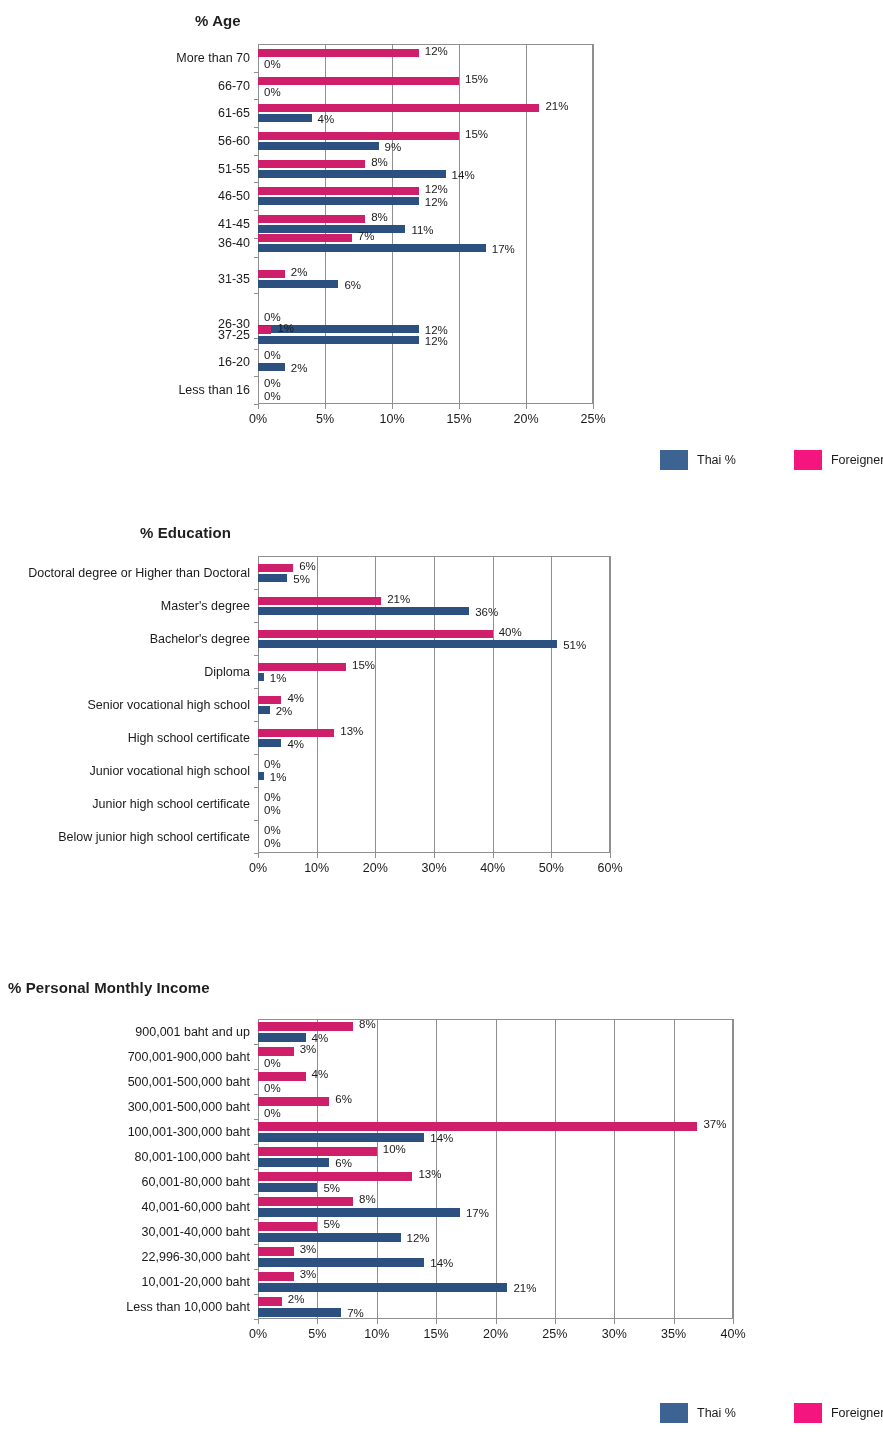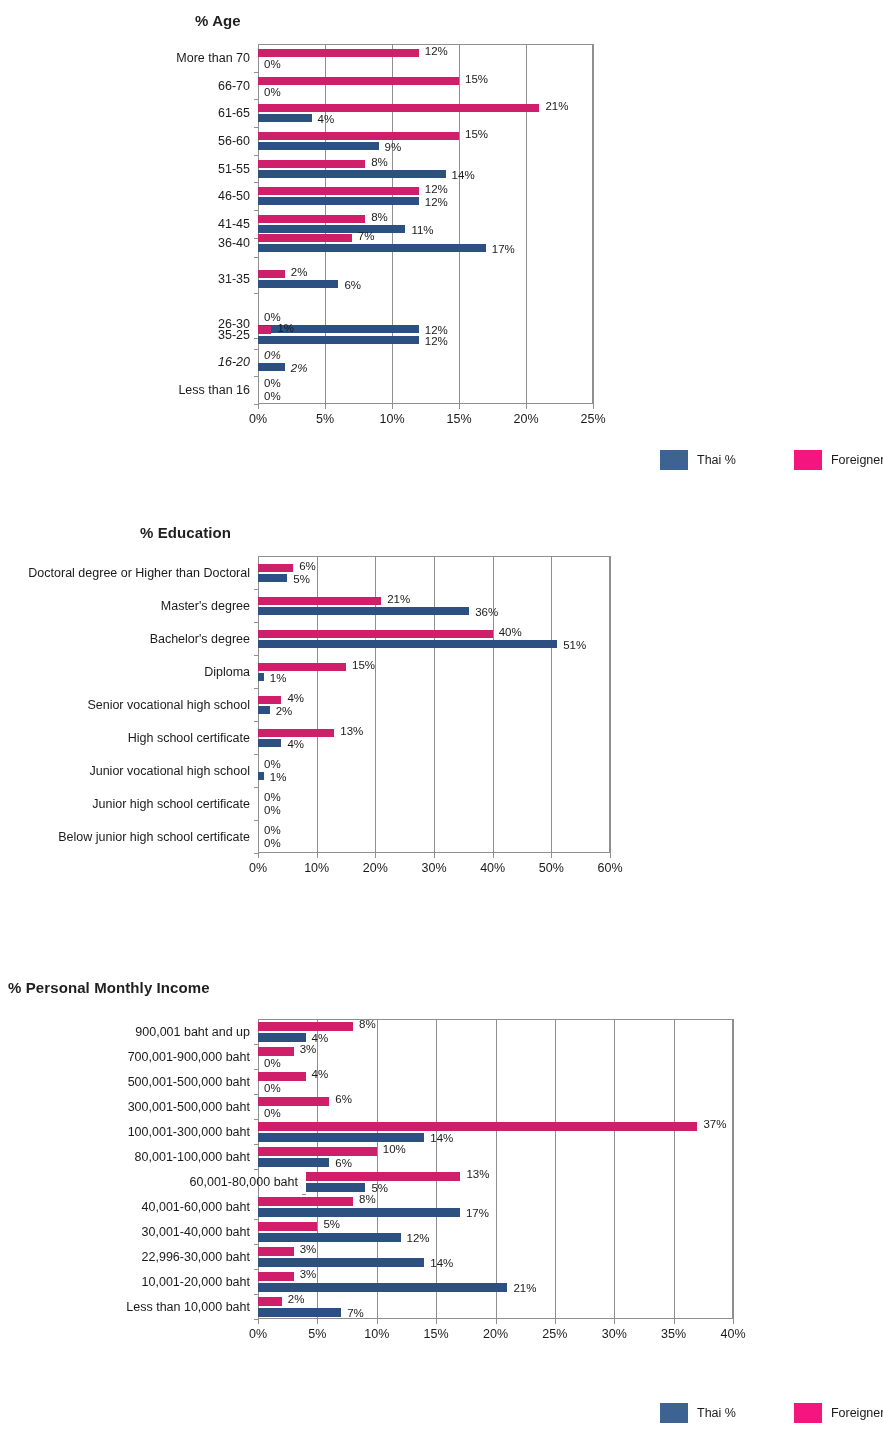--- a/index.html
+++ b/index.html
@@ -162,28 +162,28 @@
         <div class="vlabel" style="left: 86.4px; top: 14.8462px;">6%</div>
       </div>
       <div class="row" style="top: 266px; height: 27.6923px;">
         <div class="cat-label">26-30</div>
         <div class="cat-tick" style="top: 27.6923px;"></div>
         <div class="vlabel" style="left: 6px; top: 1.84615px;">0%</div>
         <div class="bar blue" style="width: 160.8px; height: 8px; top: 14.8462px;"></div>
         <div class="vlabel" style="left: 166.8px; top: 14.8462px;">12%</div>
       </div>
       <div class="row" style="top: 276.923px; height: 27.6923px;">
-        <div class="cat-label">35-25</div>
+        <div class="cat-label">37-25</div>
         <div class="cat-tick" style="top: 27.6923px;"></div>
         <div class="bar pink" style="width: 13.4px; height: 8px; top: 4.84615px;"></div>
         <div class="vlabel" style="left: 19.4px; top: 1.84615px;">1%</div>
         <div class="bar blue" style="width: 160.8px; height: 8px; top: 14.8462px;"></div>
         <div class="vlabel" style="left: 166.8px; top: 14.8462px;">12%</div>
       </div>
-      <div class="row" style="top: 304.615px; height: 27.6923px; font-style: italic;">
+      <div class="row" style="top: 304.615px; height: 27.6923px;">
         <div class="cat-label">16-20</div>
         <div class="cat-tick" style="top: 27.6923px;"></div>
         <div class="vlabel" style="left: 6px; top: 1.84615px;">0%</div>
         <div class="bar blue" style="width: 26.8px; height: 8px; top: 14.8462px;"></div>
         <div class="vlabel" style="left: 32.8px; top: 14.8462px;">2%</div>
       </div>
       <div class="row" style="top: 332.308px; height: 27.6923px;">
         <div class="cat-label">Less than 16</div>
         <div class="cat-tick" style="top: 27.6923px;"></div>
         <div class="vlabel" style="left: 6px; top: 1.84615px;">0%</div>
@@ -376,21 +376,21 @@
         <div class="vlabel" style="left: 172.25px; top: 13.5px;">14%</div>
       </div>
       <div class="row" style="top: 125px; height: 25px;">
         <div class="cat-label">80,001-100,000 baht</div>
         <div class="cat-tick" style="top: 25px;"></div>
         <div class="bar pink" style="width: 118.75px; height: 9px; top: 2.5px;"></div>
         <div class="vlabel" style="left: 124.75px; top: -0.5px;">10%</div>
         <div class="bar blue" style="width: 71.25px; height: 9px; top: 13.5px;"></div>
         <div class="vlabel" style="left: 77.25px; top: 13.5px;">6%</div>
       </div>
-      <div class="row" style="top: 150px; height: 25px; margin-left: 48px;">
+      <div class="row" style="top: 150px; height: 25px;">
         <div class="cat-label">60,001-80,000 baht</div>
         <div class="cat-tick" style="top: 25px;"></div>
         <div class="bar pink" style="width: 154.375px; height: 9px; top: 2.5px;"></div>
         <div class="vlabel" style="left: 160.375px; top: -0.5px;">13%</div>
         <div class="bar blue" style="width: 59.375px; height: 9px; top: 13.5px;"></div>
         <div class="vlabel" style="left: 65.375px; top: 13.5px;">5%</div>
       </div>
       <div class="row" style="top: 175px; height: 25px;">
         <div class="cat-label">40,001-60,000 baht</div>
         <div class="cat-tick" style="top: 25px;"></div>

